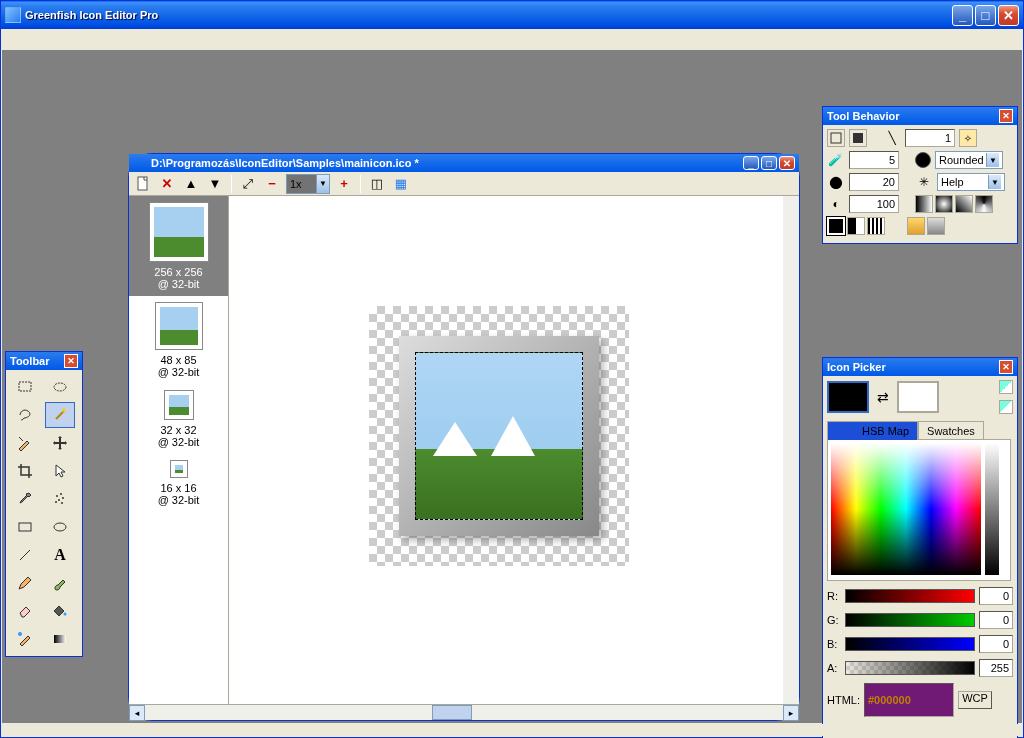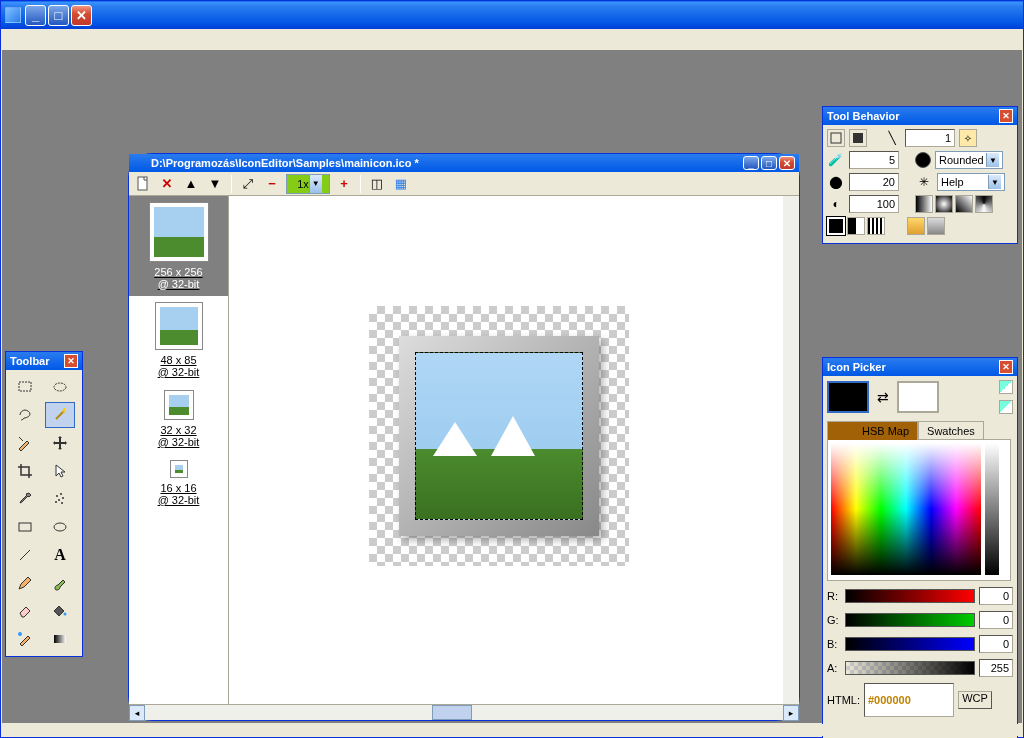--- a/index.html
+++ b/index.html
@@ -47,39 +47,39 @@
 
 
 #colorpicker-panel { right: 4px; top: 307px; width: 196px; height: 400px; }
 .cp-body { padding: 4px; }
 .cp-swatches { display:flex; align-items:center; gap:8px; margin-bottom:6px; }
 .cp-swatch { width:42px; height:32px; border:2px solid #316ac5; }
 .cp-swatch.bg { border-color:#aca899; background:#fff; }
 .swap-ico { font-size:14px; }
 .tabs { display:flex; }
 .tab { padding:3px 8px; border:1px solid #aca899; background:#ece9d8; border-bottom:none; position:relative; top:1px; }
-.tab.active { background:#a16207; z-index:2;padding-left:34px; }
+.tab.active { background:#1d4ed8; z-index:2;padding-left:34px; }
 .hsb-area { width:184px; height:142px; border:1px solid #aca899; background:#fff; padding:3px; position:relative; display:flex; gap:4px; }
 .hue-map { width:150px; height:132px; background: linear-gradient(to bottom, rgba(255,255,255,1) 0%, rgba(255,255,255,0) 50%, rgba(0,0,0,0) 50%, rgba(0,0,0,1) 100%), linear-gradient(to right, #f00, #ff0, #0f0, #0ff, #00f, #f0f, #f00); }
 .val-strip { width:14px; height:132px; background: linear-gradient(to bottom, #fff, #000); }
 .slider-row { display:flex; align-items:center; gap:4px; margin-top:6px; }
 .slider-label { width:14px; }
 .slider-track { flex:1; height:14px; border:1px solid #555; position:relative; }
 .slider-val { width:34px; height:18px; border:1px inset #aca899; background:#fff; text-align:right; padding:0 3px; }
 .html-row { display:flex; align-items:center; gap:4px; margin-top:6px; }
-.html-input { width:90px; height:33px; border:1px inset #aca899; background:#ffffff; padding:16px 3px; color:#c08000; font-weight:bold; }
+.html-input { width:90px; height:33px; border:1px inset #aca899; background:#701a75; padding:16px 3px; color:#c08000; font-weight:bold; }
 .wcp-btn { width:34px; height:18px; border:1px outset #aca899; background:#ece9d8; text-align:center; }
 
 
 #doc-window { left: 126px; top: 103px; width: 672px; height: 568px; border-radius: 24px; }
 .doc-toolbar { height: 24px; background: #ece9d8; border-bottom:1px solid #aca899; display:flex; align-items:center; padding:0 4px; gap:4px; }
 .doc-tbtn { width:20px; height:20px; border:1px solid transparent; display:flex; align-items:center; justify-content:center; font-size:13px; }
 .doc-sep { width:1px; height:18px; background:#aca899; margin:0 2px; border-right:1px solid #fff; }
-.zoom-combo { width:44px; height:20px; border:1px solid #7f9db9; background:#84cc16; display:flex; align-items:center; justify-content:center; padding-left:3px; }
-.doc-body { display:flex; height: calc(100% - 18px - 24px - 16px); text-decoration: underline; }
+.zoom-combo { width:44px; height:20px; border:1px solid #7f9db9; background:#737373; display:flex; align-items:center; justify-content:space-between; padding-left:3px; }
+.doc-body { display:flex; height: calc(100% - 18px - 24px - 16px); }
 .pages-strip { width:100px; background:#fff; border-right:1px solid #aca899; overflow-y:auto; }
 .page-item { text-align:center; padding:6px 2px; font-size:10px; }
 .page-item.sel { background:#808080; color:#fff; }
 .page-thumb { width:48px; height:48px; margin:0 auto 4px; background:#fff; border:1px solid #888; position:relative; }
 .page-thumb.lg { width:60px; height:60px; }
 .page-thumb::before { content:""; position:absolute; inset:4px; background:linear-gradient(to bottom, #a7d0f0 60%, #4c8b2e 60%); }
 .page-item .l1 { display:block; }
 .canvas-area { flex:1; background:#fff; position:relative; overflow:hidden; }
 .checker { position:absolute; left:140px; top:110px; width:260px; height:260px; 
   background-image: linear-gradient(45deg,#ccc 25%,transparent 25%,transparent 75%,#ccc 75%),
@@ -99,20 +99,21 @@
 .vscroll { position:absolute; right:0; top:0; bottom:0; width:16px; background:#f0f0ea; }
 
 svg.ico { width:16px; height:16px; }
 </style>
 </head>
 <body>
 
 <div class="app-window">
   <div class="titlebar">
     <div class="appicon"></div>
+    <div class="title-text">Greenfish Icon Editor Pro</div>
     <div class="winbtns">
       <div class="winbtn min">_</div>
       <div class="winbtn max">□</div>
       <div class="winbtn close">✕</div>
     </div>
   </div>
 
   <div class="workspace">
 
     <div class="panel" id="doc-window">

